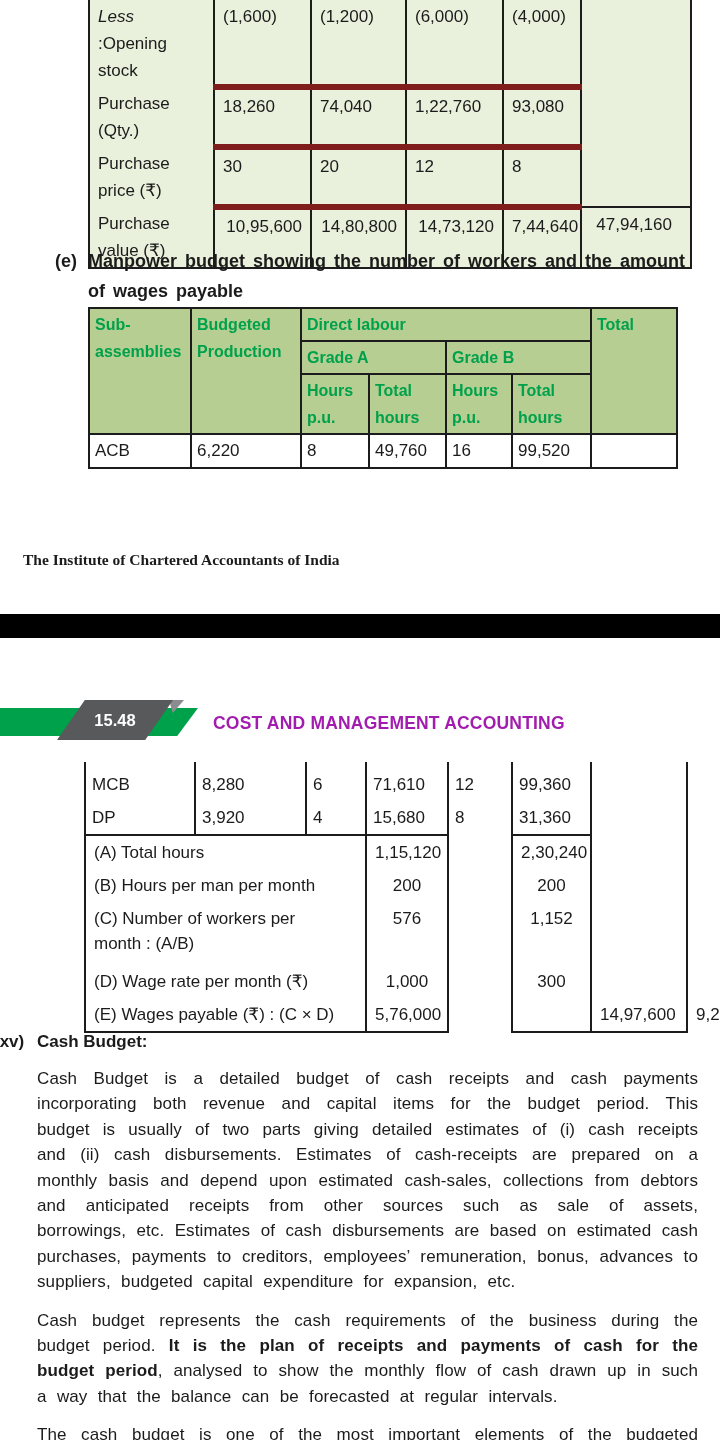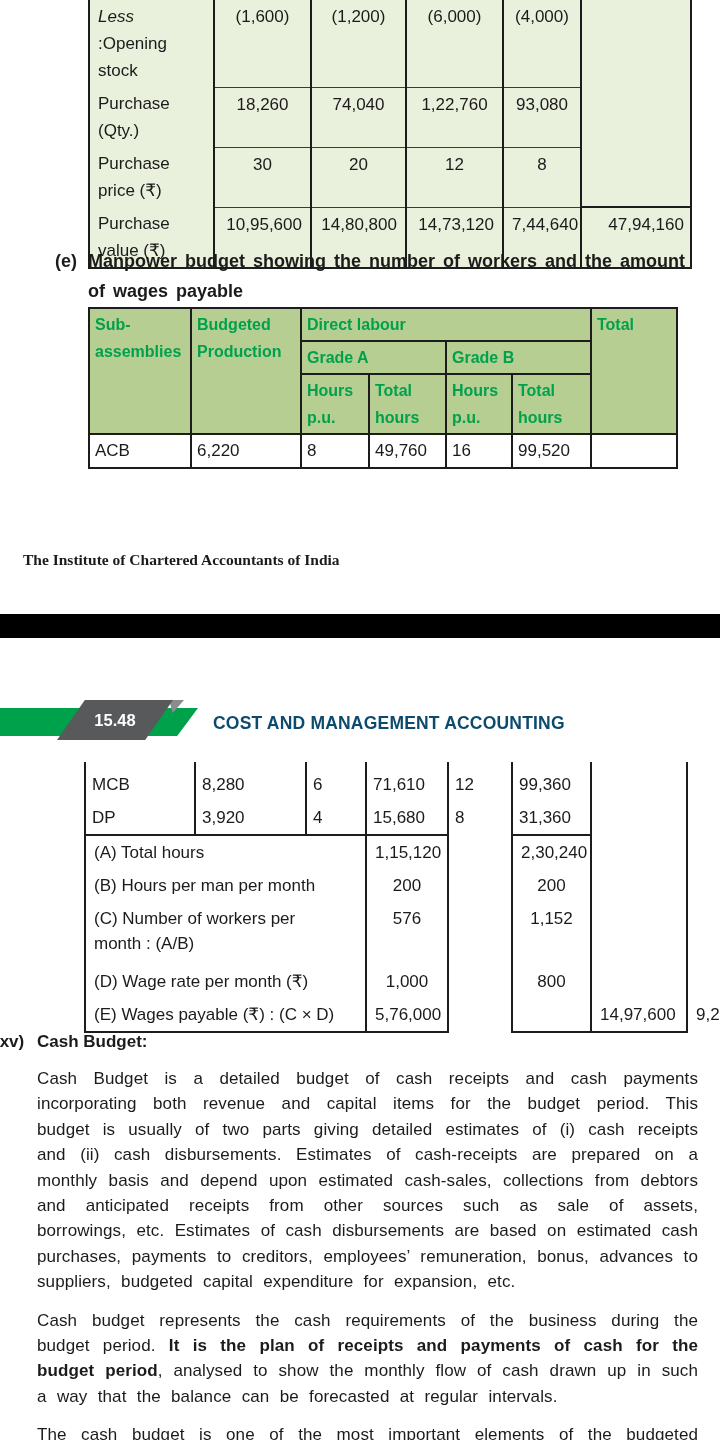--- a/index.html
+++ b/index.html
@@ -3,24 +3,24 @@
 <meta charset="utf-8">
 <style>
   * { margin:0; padding:0; box-sizing:border-box; }
   html,body { width:720px; height:1440px; background:#ffffff; overflow:hidden; position:relative;
     font-family:"Liberation Sans","DejaVu Sans",sans-serif; color:#1b1b1b; }
 
   
   .purchase-table { position:absolute; left:88px; top:0; border-collapse:collapse; table-layout:fixed; width:602px; font-size:17px;border-radius:9px; }
   .purchase-table td { vertical-align:top; padding:3px 8px; background:#e9f0dc; line-height:27px; }
   .purchase-table .lbl { border-left:2px solid #1c1c1c; border-right:2px solid #1c1c1c; white-space:pre-line; }
-  .purchase-table .num { border-right:2px solid #1c1c1c; border-bottom:1px solid #7f1d1d; text-align:center; }
+  .purchase-table .num { border-right:2px solid #1c1c1c; border-bottom:6px solid #7f1d1d; text-align:left; }
   .purchase-table .num-last { border-right:2px solid #1c1c1c; text-align:right; }
   .purchase-table .tot-empty { border-right:2px solid #1c1c1c; }
-  .purchase-table .tot { border-right:2px solid #1c1c1c; border-top:2px solid #1c1c1c; border-bottom:2px solid #1c1c1c; text-align:right; padding-right:6px;margin-left:28px; }
+  .purchase-table .tot { border-right:2px solid #1c1c1c; border-top:2px solid #1c1c1c; border-bottom:2px solid #1c1c1c; text-align:right; padding-right:18px;margin-left:28px; }
   .purchase-table .bottom { border-bottom:2px solid #1c1c1c; }
   .r1 { height:70px; } .r2 { height:58px; } .r3 { height:57px; } .r4 { height:57px; }
   .italic { font-style:italic; }
 
   
   .section-e { position:absolute; left:55px; top:246px; width:650px; display:flex; font-weight:bold; font-size:18px; line-height:30px; }
   .section-e .marker { width:33px; flex:none; }
   .section-e .htext { width:604px; word-spacing:3px; }
 
   
@@ -35,21 +35,21 @@
   .black-bar { position:absolute; left:0; top:614px; width:720px; height:24px; background:#000000; }
 
   
   .band { position:absolute; left:0; top:708px; width:198px; height:28px; background:#00a14b;
     clip-path:polygon(0 0,100% 0,89.5% 100%,0 100%); }
   .notch { position:absolute; left:169px; top:700px; width:15px; height:13px; background:#8a8c8f;
     clip-path:polygon(0 0,100% 0,25% 100%); }
   .page-tag { position:absolute; left:57px; top:700px; width:116px; height:40px; background:#58595b;
     clip-path:polygon(24% 0,100% 0,76% 100%,0 100%); color:#ffffff; font-weight:bold; font-size:16.5px;
     text-align:center; line-height:40px; }
-  .page-title { position:absolute; left:213px; top:709px; height:28px; line-height:28px; color:#0c4a6e;
+  .page-title { position:absolute; left:213px; top:709px; height:28px; line-height:28px; color:#a21caf;
     font-weight:bold; font-size:17.5px; letter-spacing:0.2px; }
 
   
   .wages-table { position:absolute; left:84px; top:762px; border-collapse:collapse; table-layout:fixed; width:602px; font-size:17px; }
   .wages-table td { vertical-align:top; padding:4px 8px; line-height:25px;
     border-left:2px solid #1c1c1c; border-right:2px solid #1c1c1c; }
   .wages-table .stub { padding-top:10px; }
   .wages-table .sep { border-bottom:2px solid #1c1c1c; }
   .wages-table .bot { border-bottom:2px solid #1c1c1c; }
   .wages-table .lval { text-align:left; padding-left:6px; }
@@ -218,21 +218,21 @@
   <tr class="wr5">
     <td colspan="3">
           <span class="wrap-narrow">(C) Number of workers per month : (A/B)</span>
         </td>
     <td class="rval">576</td>
     <td class="rval">1,152</td>
   </tr>
   <tr class="wr6">
     <td colspan="3">(D) Wage rate per month (₹)</td>
     <td class="rval">1,000</td>
-    <td class="rval">800</td>
+    <td class="rval">300</td>
   </tr>
   <tr class="wr7">
     <td colspan="3" class="bot">(E) Wages payable (₹) : (C × D)</td>
     <td class="rval bot">5,76,000</td>
     <td class="bot"></td>
     <td class="rval bot">9,21,600</td>
   </tr>
 </tbody>
   </table>
 

